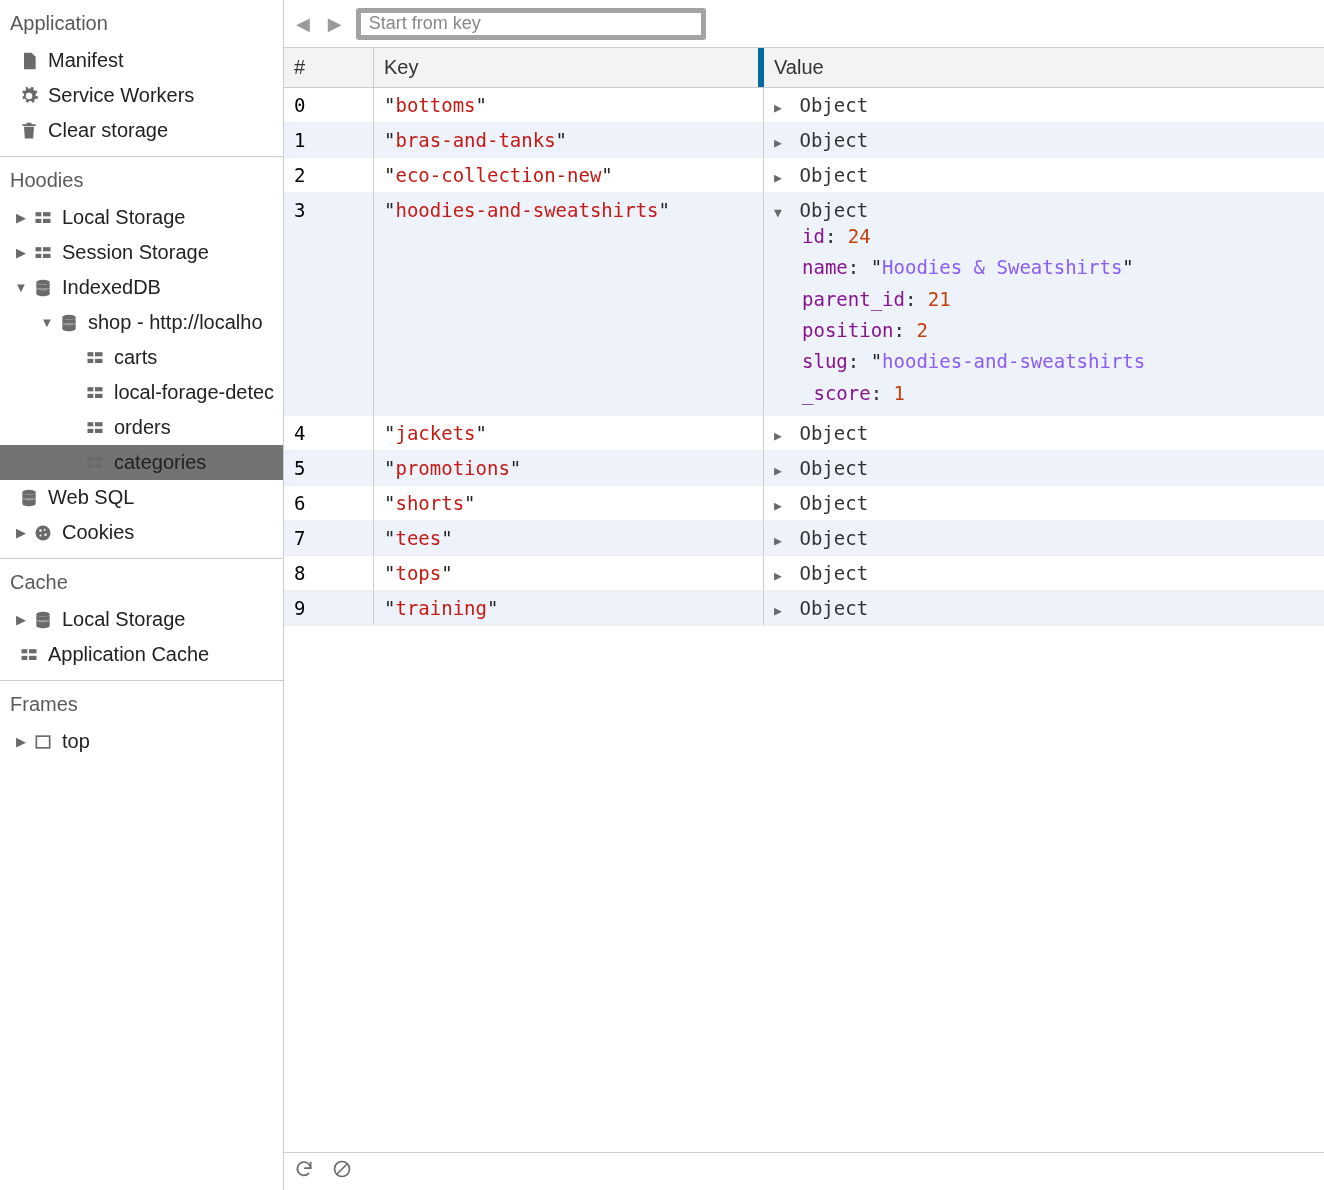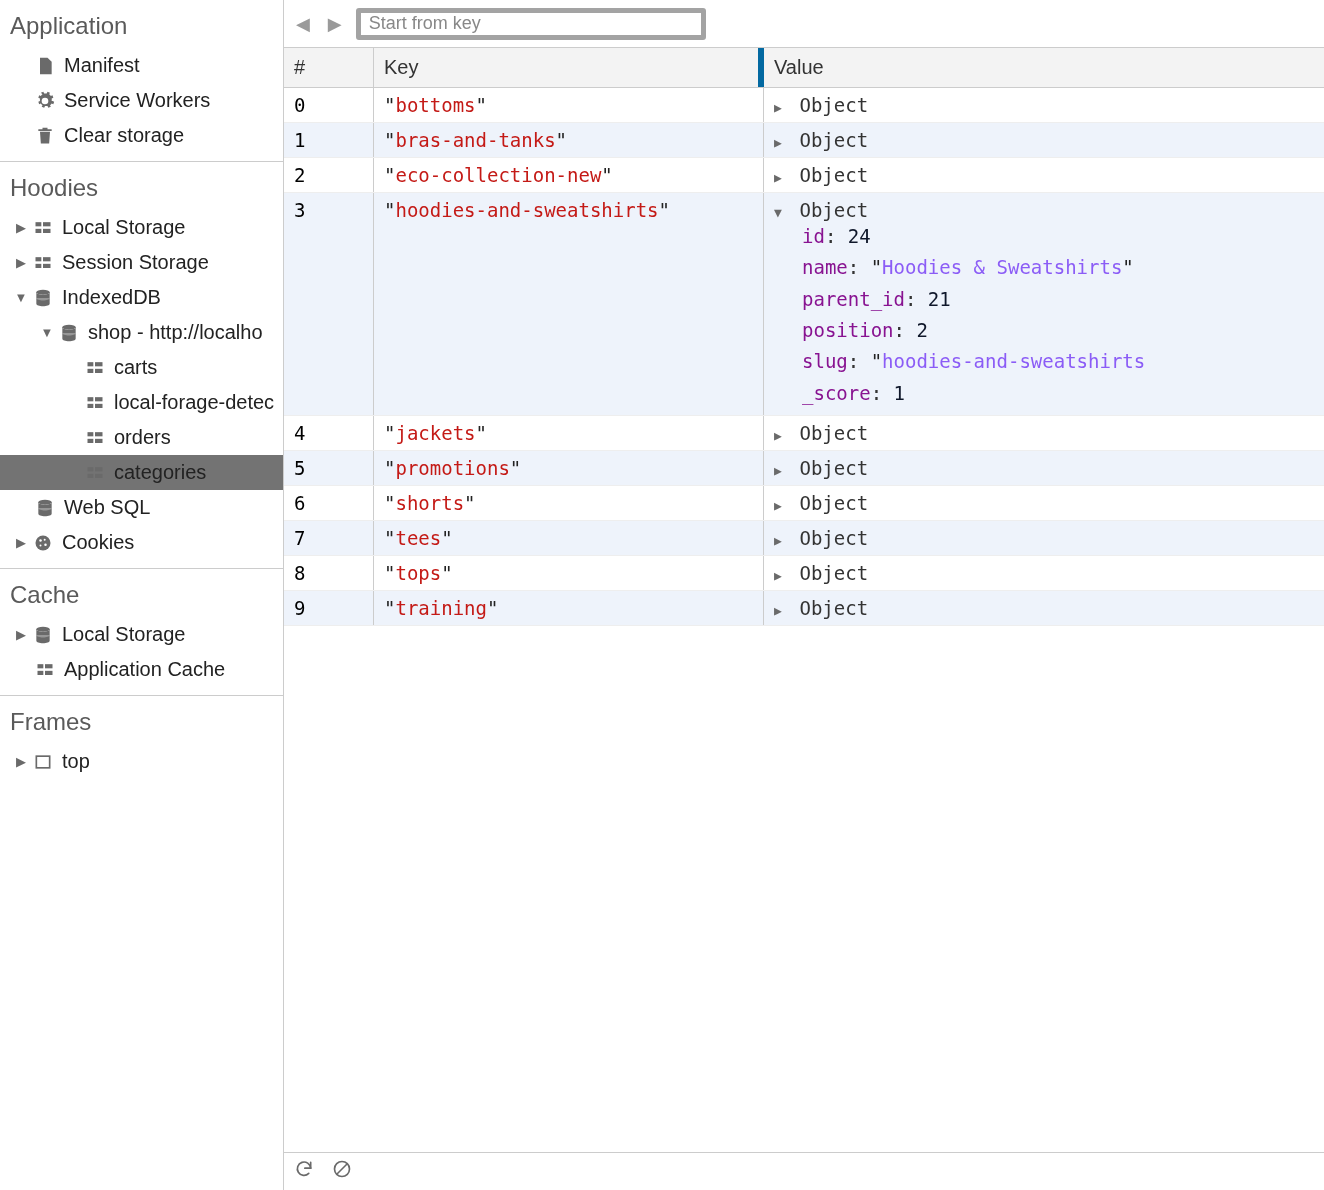--- a/index.html
+++ b/index.html
@@ -1,29 +1,29 @@
 <!DOCTYPE html>
 <html><head>
 <meta charset="utf-8">
 <style>
 * { box-sizing: border-box; margin: 0; padding: 0; }
 html, body { height: 100%; font-family: "Helvetica Neue", Arial, sans-serif; font-size: 20px; color: #333; background: #fff; overflow: hidden; }
 .app { display: flex; width: 1324px; height: 1190px; }
 .sidebar { width: 284px; min-width: 284px; border-right: 1px solid #ccc; overflow: hidden; background: #fff; }
 .panel { display: flex; flex-direction: column; flex: 1; min-width: 0; }
 
-.section-title { color: #5a5a5a; padding: 12px 10px 8px 10px; font-size: 24px; }
+.section-title { color: #5a5a5a; padding: 12px 10px 8px 10px; font-size: 20px; }
 .section-body { padding-bottom: 8px; }
 .section-sep { border-top: 1px solid #ccc; }
 
 .tree-item { display: flex; align-items: center; padding: 6px 0 6px 6px; white-space: nowrap; cursor: default; color: #222; }
 .tree-item.selected { background: #737373; }
 .indent-1 { padding-left: 14px; }
 .indent-2 { padding-left: 40px; }
-.indent-0n { padding-left: 34px; }
+.indent-0n { padding-left: 18px; }
 .indent-3n { padding-left: 84px; }
 
 .arrow { width: 14px; display: inline-block; text-align: center; color: #6a6a6a; font-size: 13px; margin-right: 4px; user-select: none; }
 .icon { width: 22px; height: 22px; display: inline-flex; align-items: center; justify-content: center; margin-right: 8px; color: #6a6a6a; flex-shrink: 0; }
 .icon svg { width: 20px; height: 20px; fill: currentColor; }
 .label { overflow: hidden; text-overflow: ellipsis; }
 
 
 .toolbar { display: flex; align-items: center; padding: 4px 8px; border-bottom: 1px solid #ccc; gap: 10px; height: 48px; }
 .nav-btn { color: #9a9a9a; cursor: pointer; font-size: 18px; padding: 4px; }
@@ -42,21 +42,21 @@
 .row.even { background: #eef3fb; }
 .td { padding: 6px 10px; }
 .td.idx { width: 90px; border-right: 1px solid #ccc; color: #000; }
 .td.key { width: 390px; border-right: 1px solid #ccc; min-width: 0; overflow: hidden; white-space: nowrap; }
 .td.val { flex: 1; min-width: 0; overflow: hidden; white-space: nowrap; }
 .quote { color: #222; }
 .str-red { color: #c41a16; }
 .tree-arrow { color: #6a6a6a; font-size: 13px; margin-right: 2px; display: inline-block; width: 12px; }
 .obj-props { padding-left: 28px; line-height: 1.65; }
 .prop-key { color: #881391; }
-.prop-num { color: #0f172a; }
+.prop-num { color: #c2410c; }
 .prop-str { color: #8b5cf6; }
 
 
 .statusbar { display: flex; align-items: center; height: 38px; border-top: 1px solid #ccc; padding: 0 10px; gap: 18px; }
 .statusbar .sicon { color: #6a6a6a; cursor: pointer; }
 .statusbar svg { width: 20px; height: 20px; fill: none; stroke: currentColor; stroke-width: 2; }
 </style>
 </head>
 <body>
 

